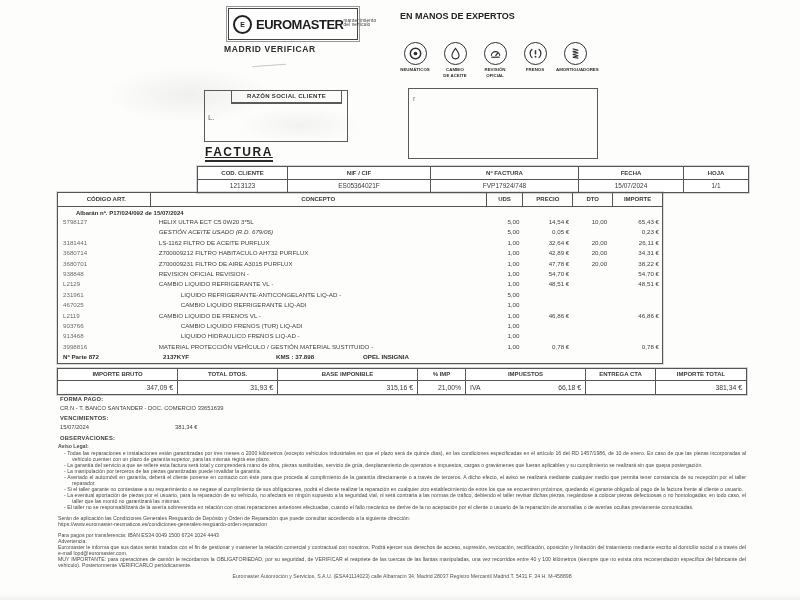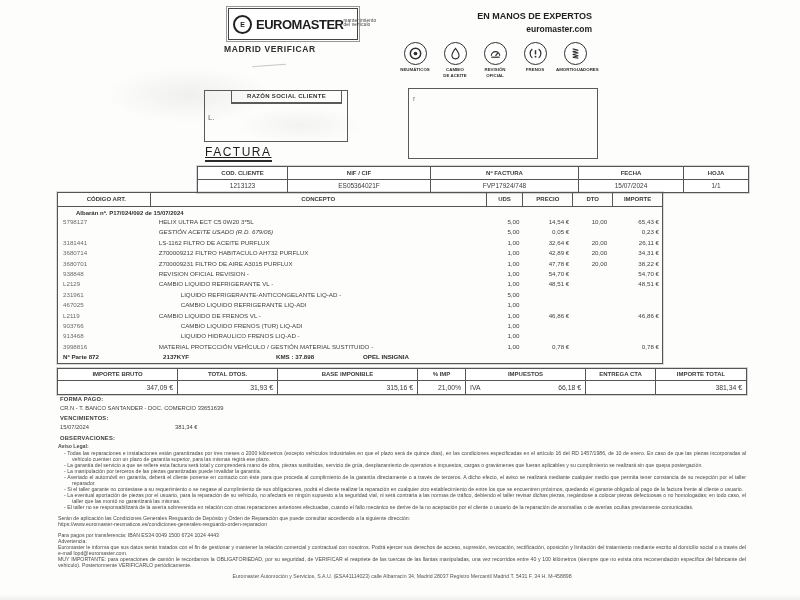--- a/index.html
+++ b/index.html
@@ -29,42 +29,42 @@
   .logo-tire{
     width:15px;height:15px;border-radius:50%;
     border:2px solid #222;display:flex;align-items:center;justify-content:center;
     font-size:7px;font-weight:bold;color:#222;flex:0 0 auto;
   }
   .logo-text{display:flex;flex-direction:row;line-height:1;}
   .brand{font-size:13px;font-weight:bold;letter-spacing:-0.5px;color:#1d1d1d;}
   .brand-tag{font-size:4.6px;color:#333;margin-top:1px;letter-spacing:.2px;}
   .store{left:224px;top:44px;font-size:8.5px;font-weight:bold;letter-spacing:.6px;color:#2e2e2e;}
   .smudge{left:252px;top:60px;width:34px;height:5px;border-bottom:1px solid rgba(100,100,100,.35);transform:rotate(-4deg);}
-  .slogan{left:400px;top:11px;width:192px;text-align:right;font-size:9px;font-weight:bold;color:#222;}
+  .slogan{left:400px;top:11px;width:192px;font-size:9px;font-weight:bold;color:#222;}
   .website{left:400px;top:24px;width:192px;text-align:right;font-size:8.5px;font-weight:bold;color:#222;}
   .services{left:396px;top:42px;width:198px;display:flex;justify-content:space-between;}
   .service{width:38px;text-align:center;}
   .service .circ{
     width:21px;height:21px;border:1.6px solid #2e2e2e;border-radius:50%;
     margin:0 auto;display:flex;align-items:center;justify-content:center;background:#fff;
   }
   .service .lbl{font-size:4.4px;font-weight:bold;margin-top:2px;line-height:1.25;white-space:pre-line;color:#2e2e2e;}
 
   
   .client-box{left:204px;top:90px;width:142px;height:50px;border:1.5px solid #5a5a5a;background:transparent;}
   .client-title{
     position:absolute;left:26px;top:-1px;right:5px;height:11px;
     border:1px solid #5a5a5a;border-bottom:2px double #5a5a5a;
     font-size:6px;font-weight:bold;text-align:center;line-height:11px;letter-spacing:.3px;color:#333;
   }
   .client-redacted{position:absolute;left:3px;top:22px;font-size:8px;color:#6d6d6d;}
   .right-box{left:408px;top:88px;width:188px;height:69px;border:1.5px solid #5a5a5a;}
   .right-box-mark{position:absolute;left:4px;top:6px;font-size:7px;color:#777;}
   .doc-title{
-    left:205px;top:145px;font-size:12px;font-weight:normal;letter-spacing:1.5px;color:#1e1e1e;
+    left:205px;top:145px;font-size:12px;font-weight:bold;letter-spacing:1.5px;color:#1e1e1e;
     border-bottom:2px solid #2a2a2a;padding-bottom:1px;text-decoration:underline;
   }
 
   
   .info-table{left:197px;top:166px;width:550px;border:1px solid #555;box-shadow:0 0 0 1px rgba(90,90,90,.25);background:#fff;}
   .info-row{display:flex;}
   .info-row.head{height:12px;border-bottom:1px solid #555;font-weight:bold;font-size:6px;}
   .info-row.vals{height:12px;font-size:6.5px;}
   .info-cell{box-sizing:border-box;text-align:center;line-height:12px;border-right:1px solid #555;overflow:hidden;}
   .info-cell:last-child{border-right:none;}
@@ -133,21 +133,20 @@
   <div class="abs logo-box">
     <div class="logo-tire">E</div>
     <div class="logo-text">
       <span class="brand">EUROMASTER</span>
       <span class="brand-tag">mantenimiento del vehículo</span>
     </div>
   </div>
   <div class="abs store">MADRID VERIFICAR</div>
   <div class="abs smudge"></div>
   <div class="abs slogan">EN MANOS DE EXPERTOS</div>
-  <div class="abs website">euromaster.com</div>
 
   <div class="abs services">
     <div class="service">
       <div class="circ">
         <svg width="13" height="13" viewBox="0 0 14 14">
             <circle cx="7" cy="7" r="5.6" fill="none" stroke="#2e2e2e" stroke-width="1.6"></circle>
             <circle cx="7" cy="7" r="2" fill="#2e2e2e"></circle>
           </svg>
       </div>
       <div class="lbl">NEUMÁTICOS</div>

